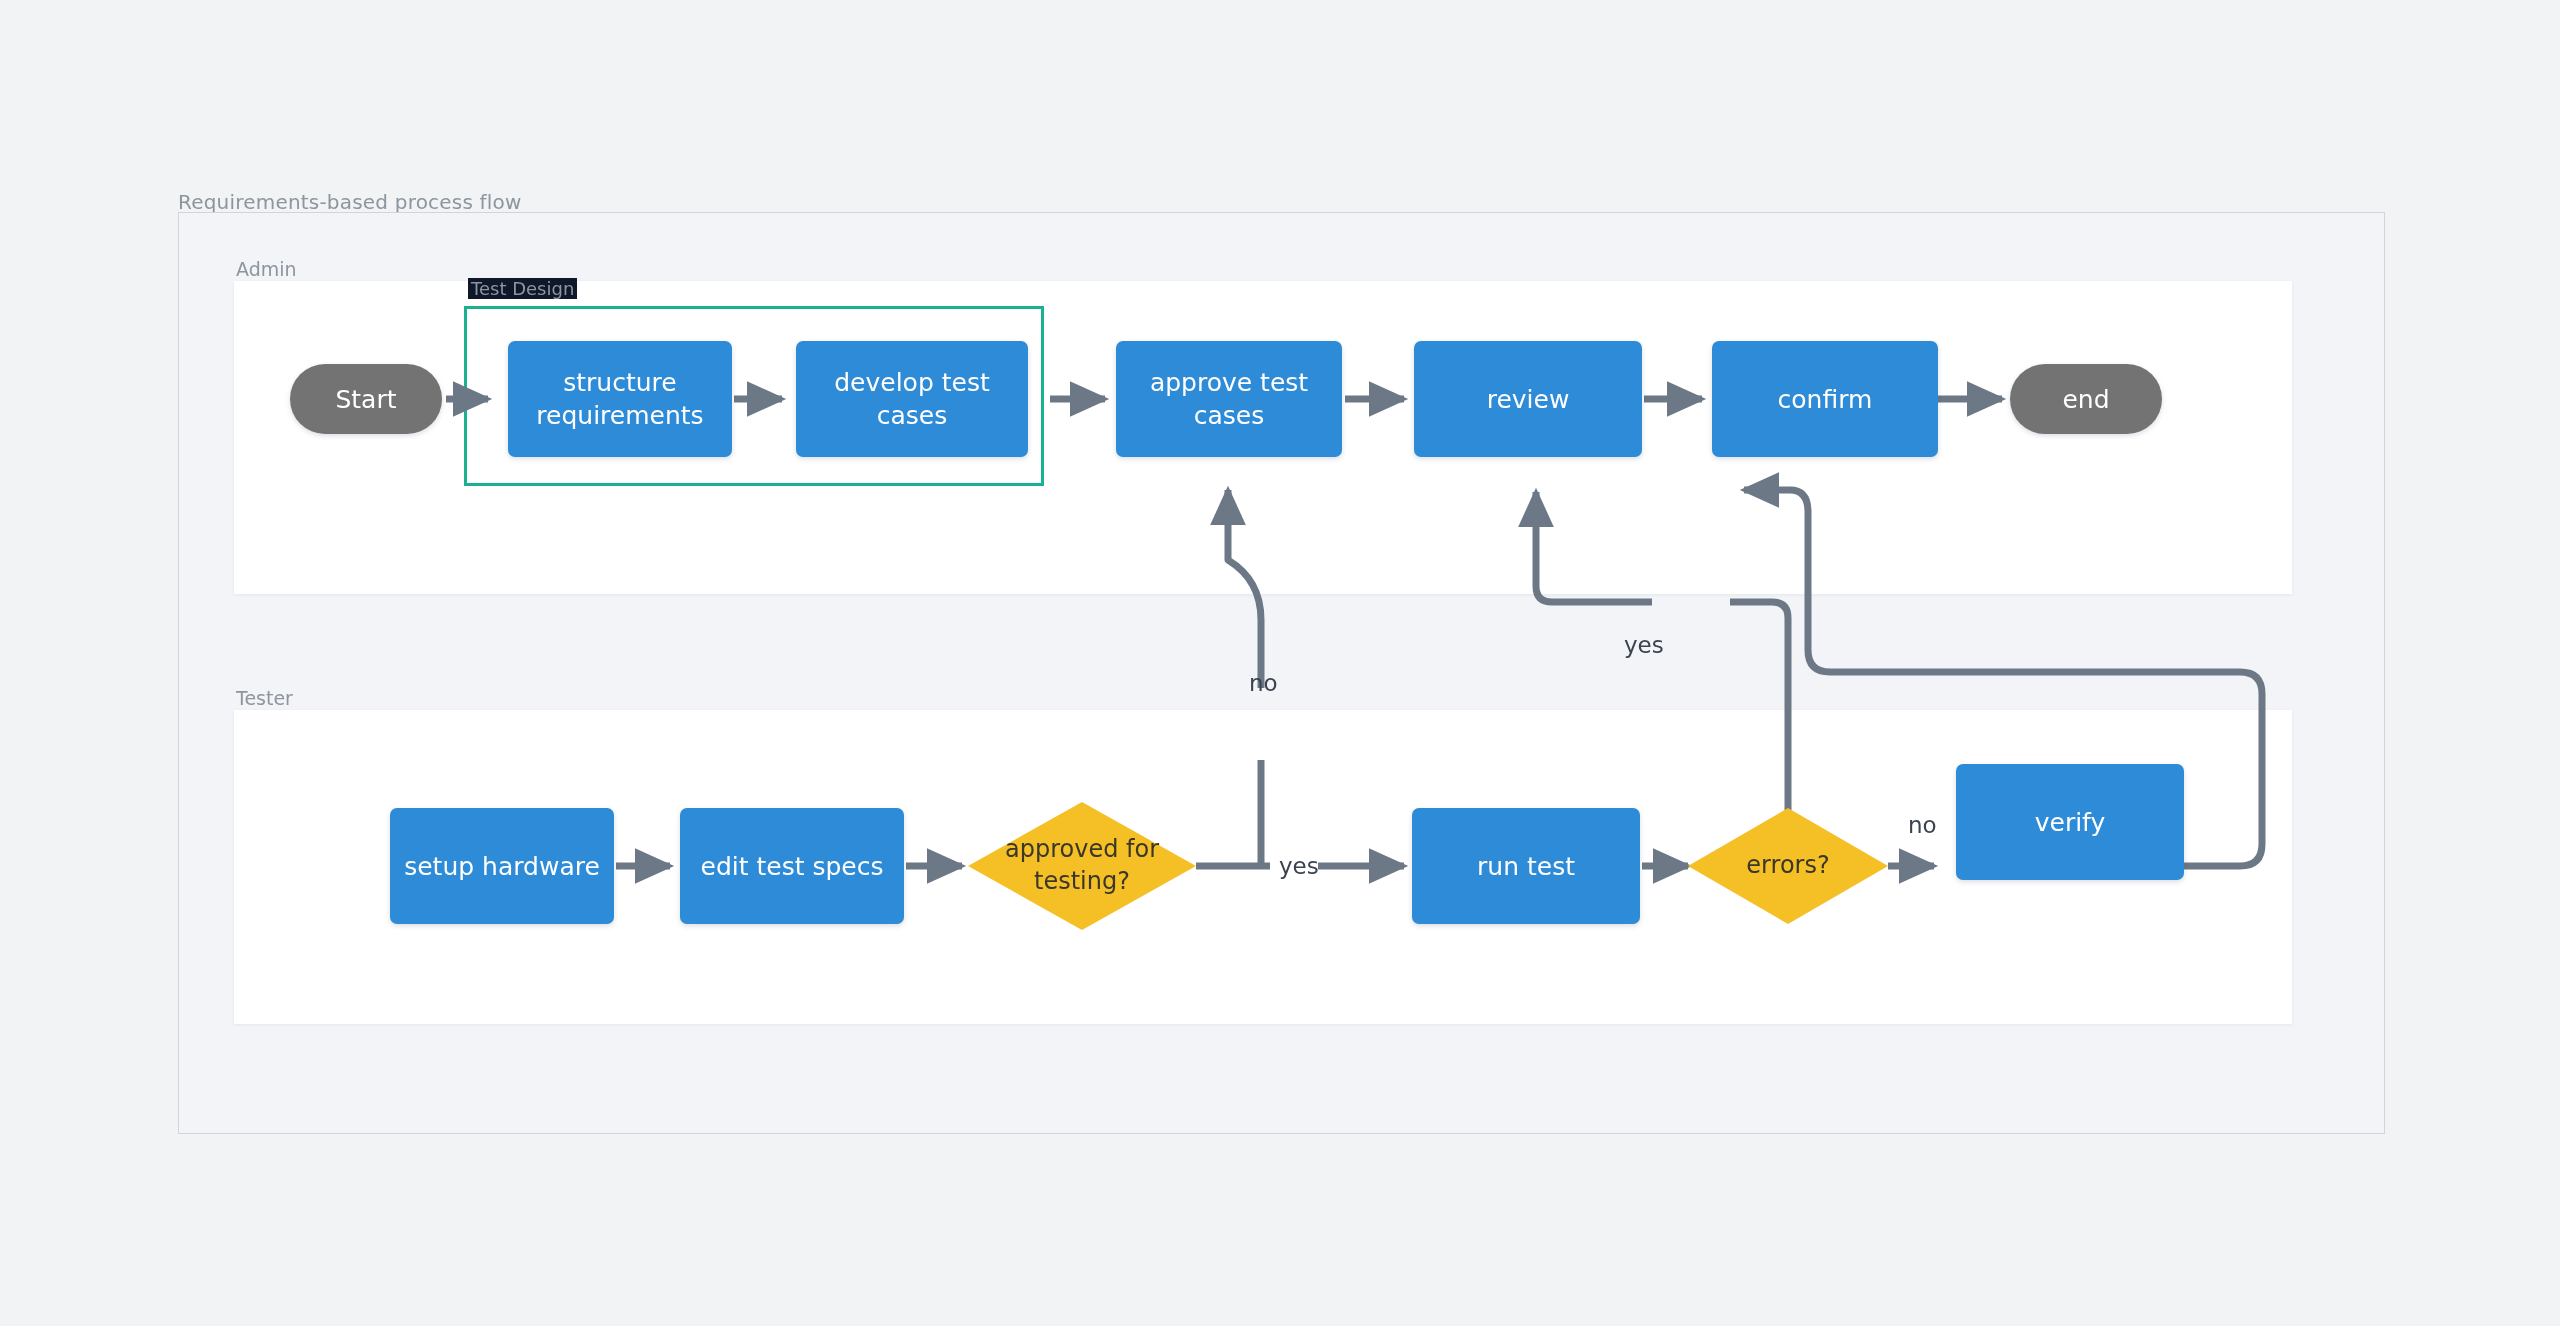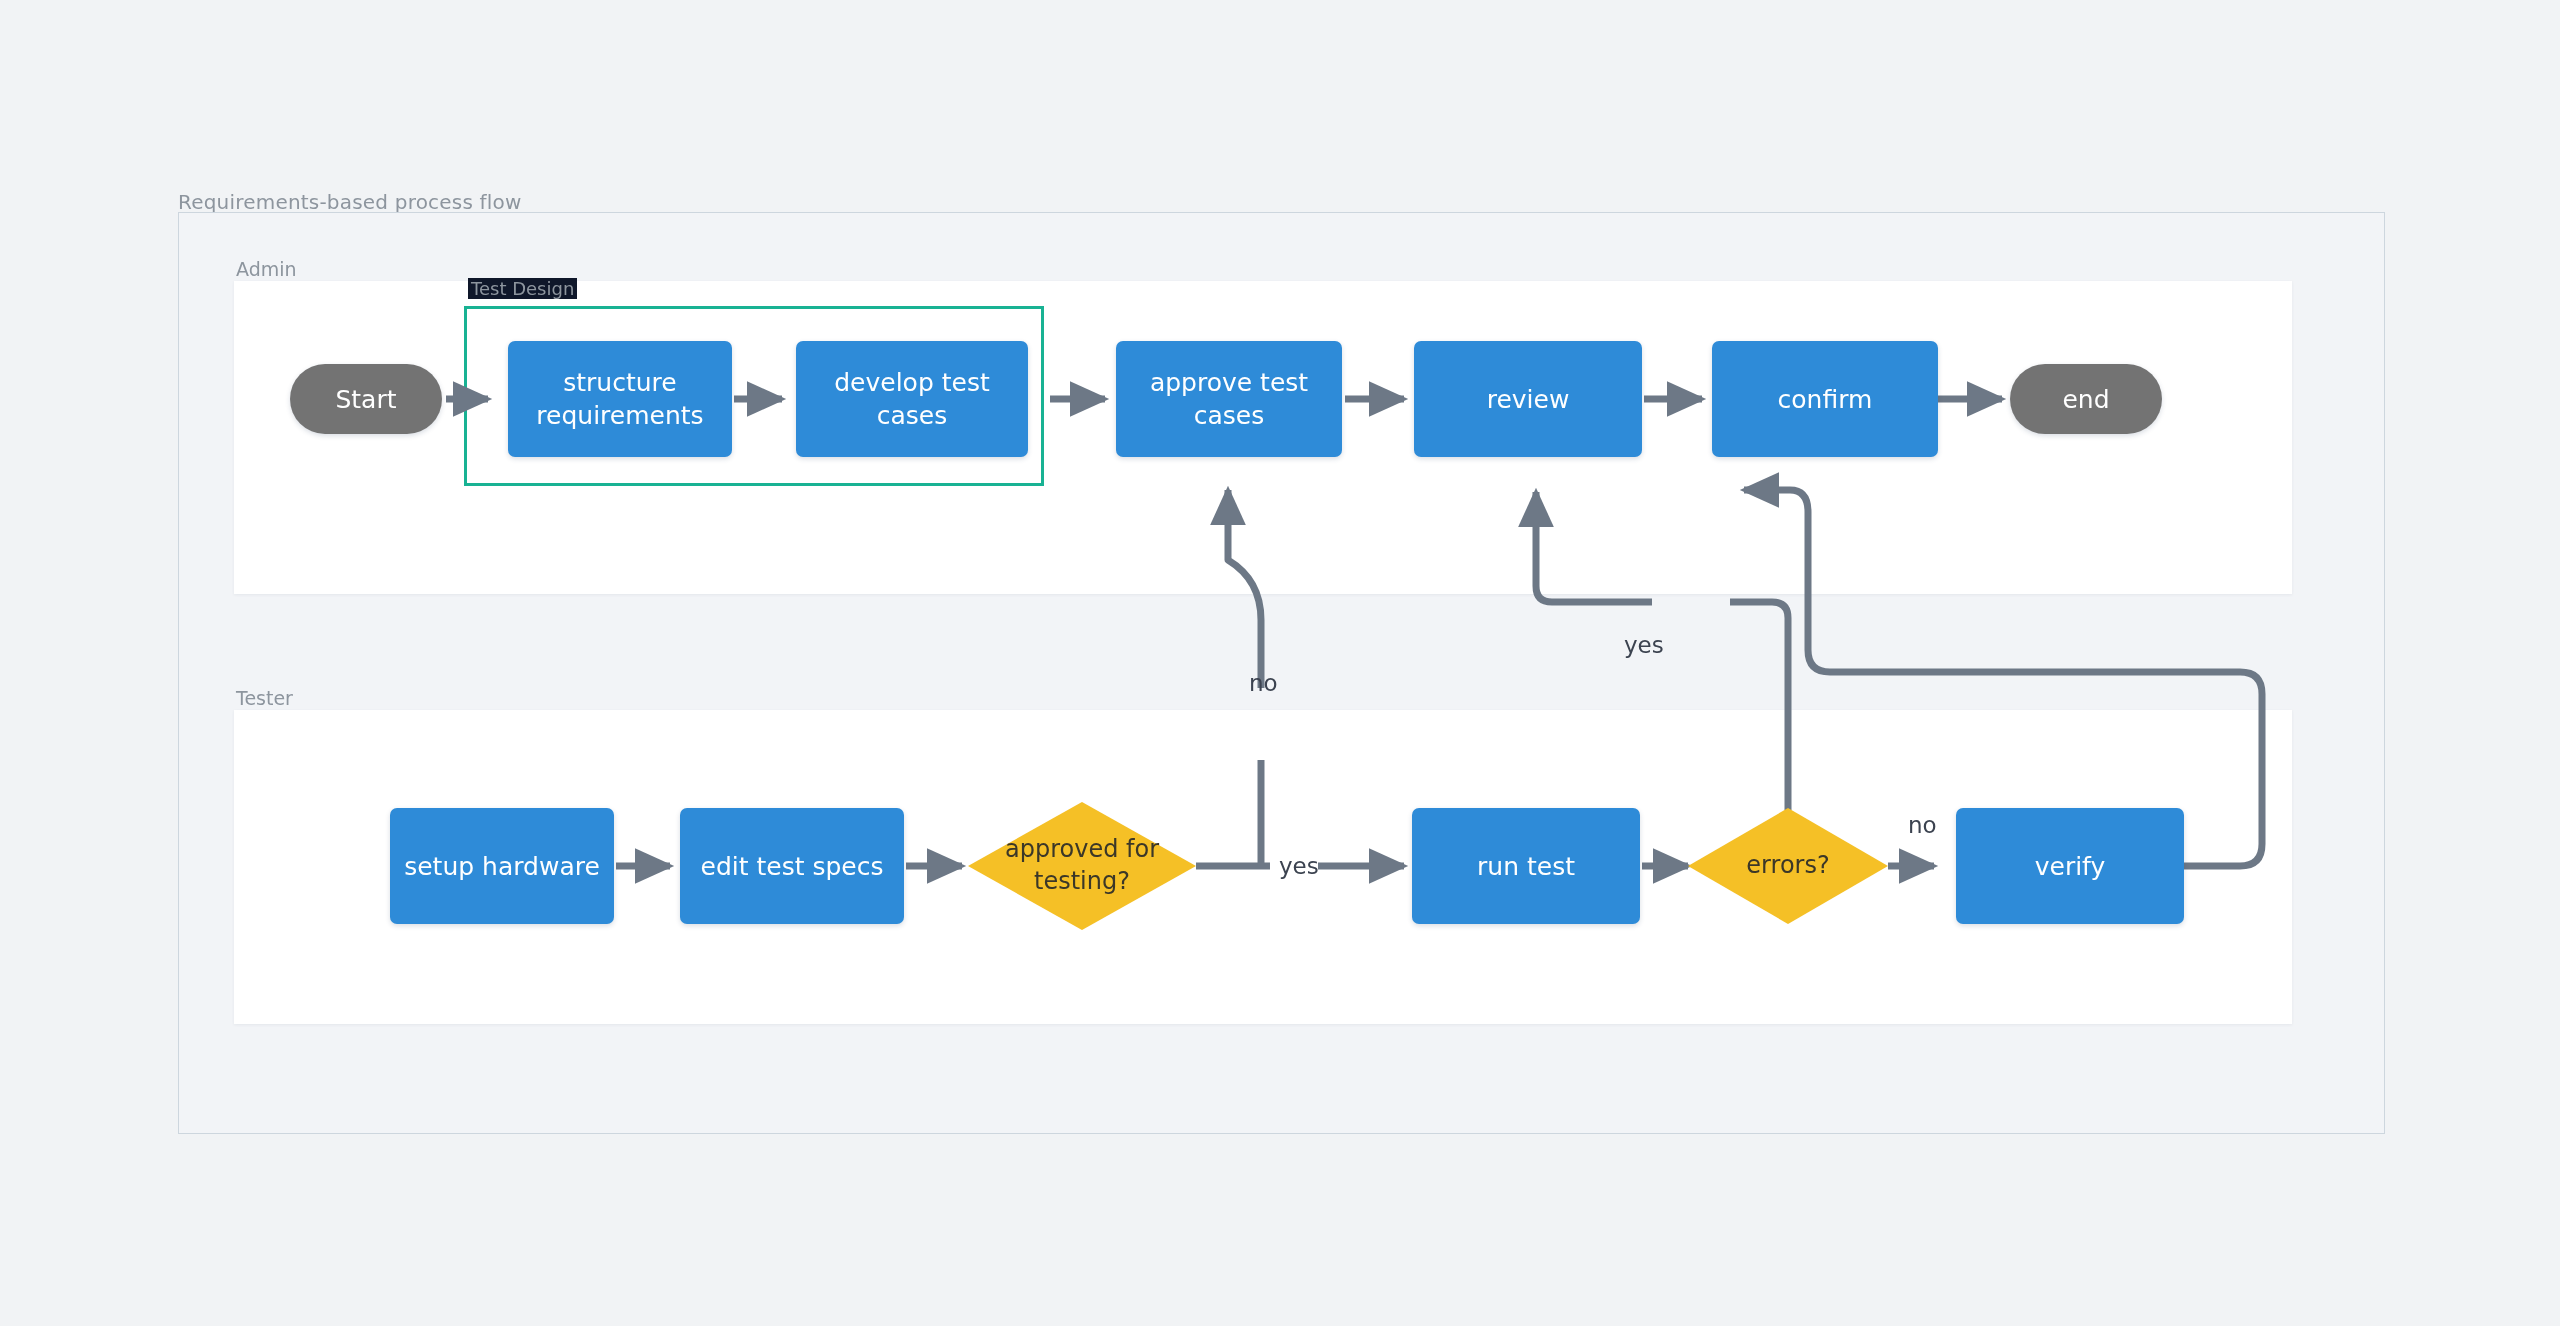--- a/index.html
+++ b/index.html
@@ -194,21 +194,21 @@
 
   <div class="node" style="left:1412px;top:808px;width:228px;height:116px;">
     <span>run test</span>
   </div>
 
   <div class="node decision" style="left:1688px;top:808px;width:200px;height:116px;">
     <span class="diamond-shape"></span>
     <span class="diamond-text">errors?</span>
   </div>
 
-  <div class="node" style="left:1956px;top:808px;width:228px;height:116px;">
+  <div class="node" style="left:1956px;top:764px;width:228px;height:116px;">
     <span>verify</span>
   </div>
 
   <div class="edge-label" style="left:1249px;top:670px;">no</div>
 
   <div class="edge-label" style="left:1279px;top:853px;">yes</div>
 
   <div class="edge-label" style="left:1624px;top:632px;">yes</div>
 
   <div class="edge-label" style="left:1908px;top:812px;">no</div>

